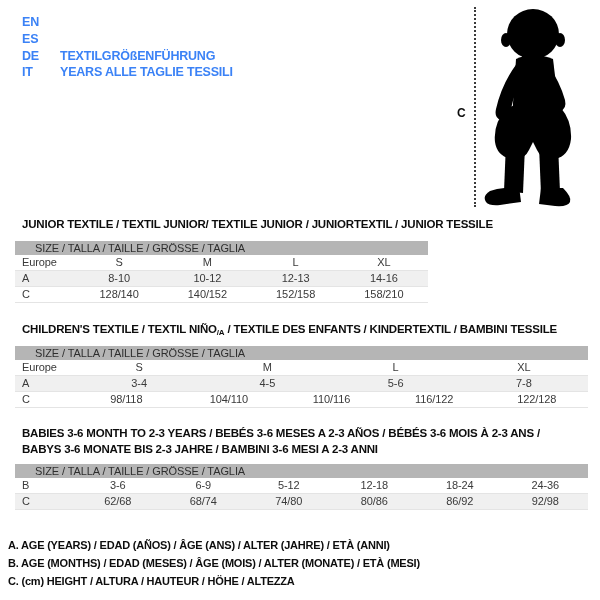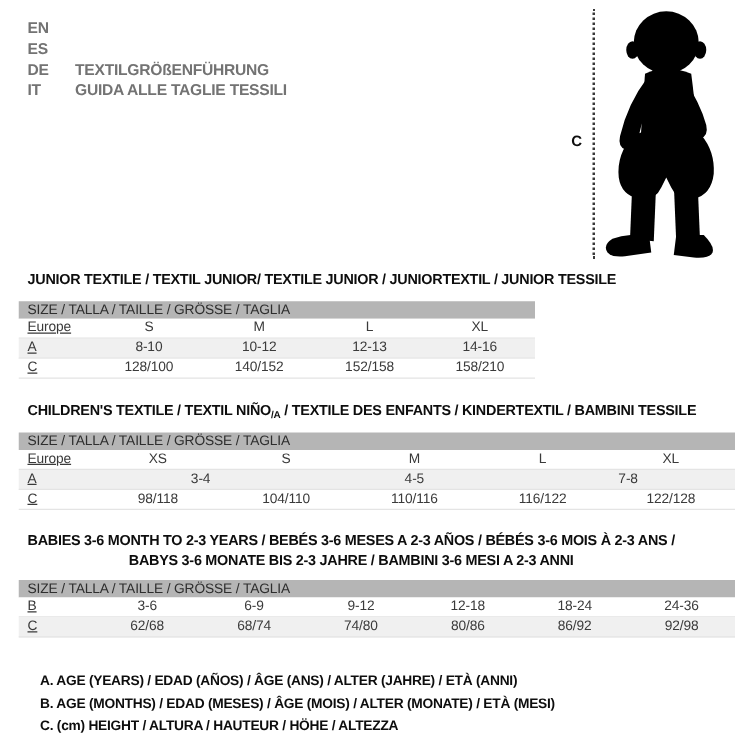--- a/index.html
+++ b/index.html
@@ -4,70 +4,70 @@
 <style>
   * { margin:0; padding:0; box-sizing:border-box; }
   body { background:#fff; }
   .canvas {
     position:relative; width:600px; height:600px; background:#ffffff;
     font-family:"Liberation Sans", sans-serif; color:#111; overflow:hidden;
   }
 
   
   .langs { position:absolute; top:14px; left:22px; font-weight:bold;
-           font-size:12.5px; line-height:16.8px; letter-spacing:-0.2px; color:#737373; }
+           font-size:12.5px; line-height:16.8px; letter-spacing:-0.2px; color:#3b82f6; }
   .lang-row { display:flex; }
   .lang-code { width:38px; }
 
   
   .dotline { position:absolute; left:474px; top:7px; height:200px;
              border-left:2px dotted #3a3a3a; }
   .clabel { position:absolute; left:457px; top:106px; font-weight:bold;
             font-size:12px; color:#0d0d0d; }
   .baby { position:absolute; left:483px; top:5px; }
 
   
   .sec-title { position:absolute; left:22px; font-weight:bold; font-size:11.5px;
-               letter-spacing:-0.2px; white-space:nowrap; color:#0d0d0d; line-height:16px;text-align:center; }
+               letter-spacing:-0.2px; white-space:nowrap; color:#0d0d0d; line-height:16px; }
   sub.tsub { font-size:8px; vertical-align:-2px; }
 
   
   .table { position:absolute; left:15px; font-size:11px; color:#3a3a3a;
            letter-spacing:-0.1px; }
-  .size-bar { height:14px; background:#b5b5b5; color:#2e2e2e; padding-left:7px;
+  .size-bar { height:14px; background:#b5b5b5; color:#2e2e2e; padding-left:20px;
               line-height:14px; }
   .trow { display:flex; height:16px; line-height:15px; align-items:center;
           border-bottom:1px solid #e4e4e4; background:#ffffff; }
   .trow.alt { background:#f0f0f0; }
-  .tlabel { width:60px; padding-left:7px;text-decoration:underline; }
+  .tlabel { width:60px; padding-left:7px; }
   .tcell { flex:1; text-align:center; }
 
   
-  .footnotes { position:absolute; top:536px; left:32px; font-weight:bold;
+  .footnotes { position:absolute; top:536px; left:8px; font-weight:bold;
                font-size:11px; line-height:18px; letter-spacing:-0.2px; color:#0d0d0d; }
 </style>
 </head>
 <body>
 
 <div class="canvas">
 
   <div class="langs">
     <div class="lang-row">
       <span class="lang-code">EN</span>
     </div>
     <div class="lang-row">
       <span class="lang-code">ES</span>
     </div>
     <div class="lang-row">
       <span class="lang-code">DE</span>
       <span>TEXTILGRÖßENFÜHRUNG</span>
     </div>
     <div class="lang-row">
       <span class="lang-code">IT</span>
-      <span>GUIDA ALLE TAGLIE TESSILI</span>
+      <span>YEARS ALLE TAGLIE TESSILI</span>
     </div>
   </div>
 
   <div class="dotline"></div>
   <div class="clabel">C</div>
   <svg class="baby" width="92" height="202" viewBox="0 0 92 202" fill="#000000">
     <ellipse cx="50" cy="29" rx="26" ry="25"></ellipse>
     <ellipse cx="23" cy="35" rx="5" ry="7"></ellipse>
     <ellipse cx="77" cy="35" rx="5" ry="7"></ellipse>
     <rect x="39" y="42" width="22" height="16"></rect>
@@ -93,42 +93,42 @@
     </div>
     <div class="trow alt">
       <div class="tlabel">A</div>
       <div class="tcell">8-10</div>
       <div class="tcell">10-12</div>
       <div class="tcell">12-13</div>
       <div class="tcell">14-16</div>
     </div>
     <div class="trow">
       <div class="tlabel">C</div>
-      <div class="tcell">128/100</div>
+      <div class="tcell">128/140</div>
       <div class="tcell">140/152</div>
       <div class="tcell">152/158</div>
       <div class="tcell">158/210</div>
     </div>
   </div>
 
   <div class="sec-title" style="top:321px"><span>CHILDREN'S TEXTILE / TEXTIL NIÑO</span><sub class="tsub">/A</sub><span> / TEXTILE DES ENFANTS / KINDERTEXTIL / BAMBINI TESSILE</span></div>
   <div class="table" style="top:346px; width:573px">
     <div class="size-bar">SIZE / TALLA / TAILLE / GRÖSSE / TAGLIA</div>
     <div class="trow">
       <div class="tlabel">Europe</div>
-      <div class="tcell">XS</div>
       <div class="tcell">S</div>
       <div class="tcell">M</div>
       <div class="tcell">L</div>
       <div class="tcell">XL</div>
     </div>
     <div class="trow alt">
       <div class="tlabel">A</div>
       <div class="tcell">3-4</div>
       <div class="tcell">4-5</div>
+      <div class="tcell">5-6</div>
       <div class="tcell">7-8</div>
     </div>
     <div class="trow">
       <div class="tlabel">C</div>
       <div class="tcell">98/118</div>
       <div class="tcell">104/110</div>
       <div class="tcell">110/116</div>
       <div class="tcell">116/122</div>
       <div class="tcell">122/128</div>
     </div>
@@ -137,21 +137,21 @@
   <div class="sec-title" style="top:425px">
     <div>BABIES 3-6 MONTH TO 2-3 YEARS / BEBÉS 3-6 MESES A 2-3 AÑOS / BÉBÉS 3-6 MOIS À 2-3 ANS /</div>
     <div>BABYS 3-6 MONATE BIS 2-3 JAHRE / BAMBINI 3-6 MESI A 2-3 ANNI</div>
   </div>
   <div class="table" style="top:464px; width:573px">
     <div class="size-bar">SIZE / TALLA / TAILLE / GRÖSSE / TAGLIA</div>
     <div class="trow">
       <div class="tlabel">B</div>
       <div class="tcell">3-6</div>
       <div class="tcell">6-9</div>
-      <div class="tcell">9-12</div>
+      <div class="tcell">5-12</div>
       <div class="tcell">12-18</div>
       <div class="tcell">18-24</div>
       <div class="tcell">24-36</div>
     </div>
     <div class="trow alt">
       <div class="tlabel">C</div>
       <div class="tcell">62/68</div>
       <div class="tcell">68/74</div>
       <div class="tcell">74/80</div>
       <div class="tcell">80/86</div>

